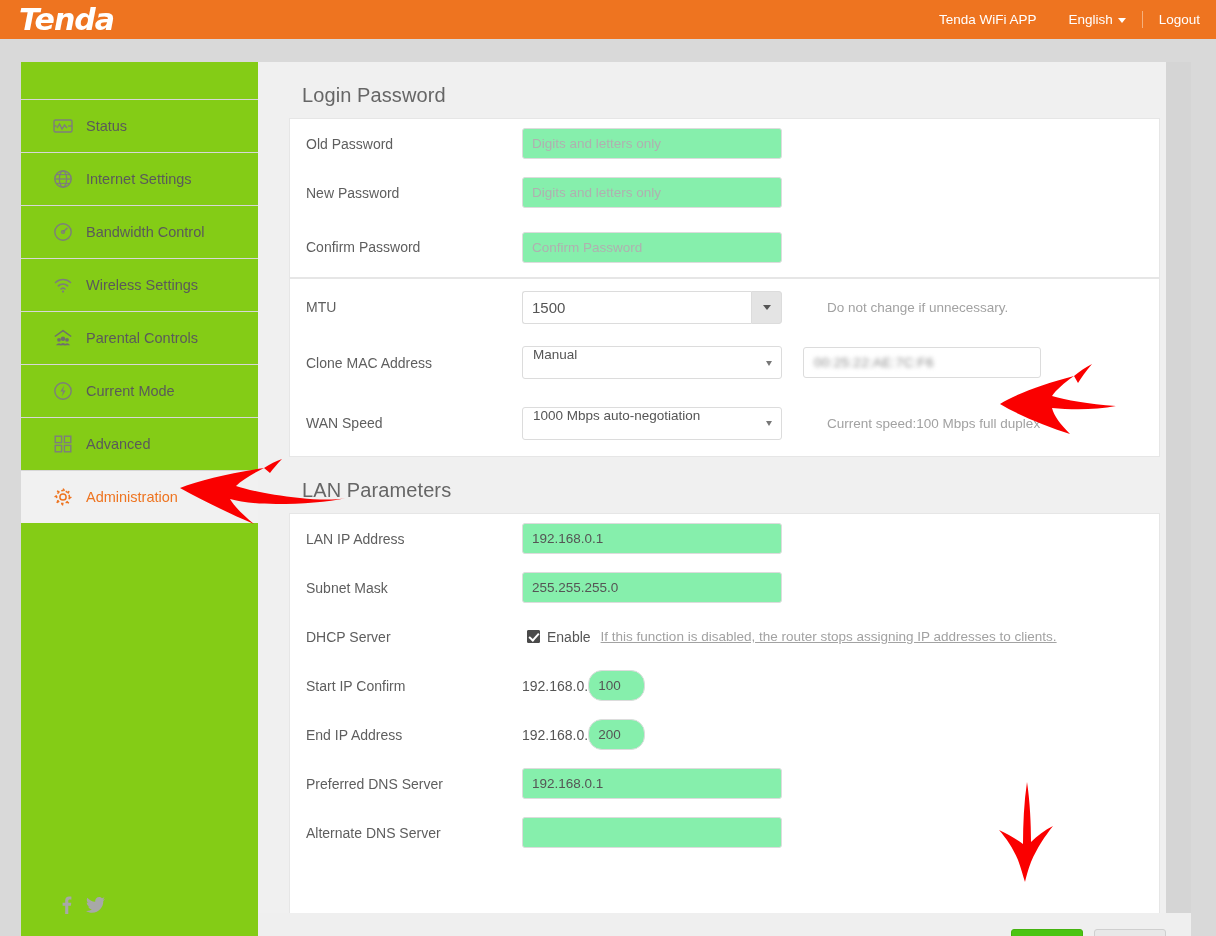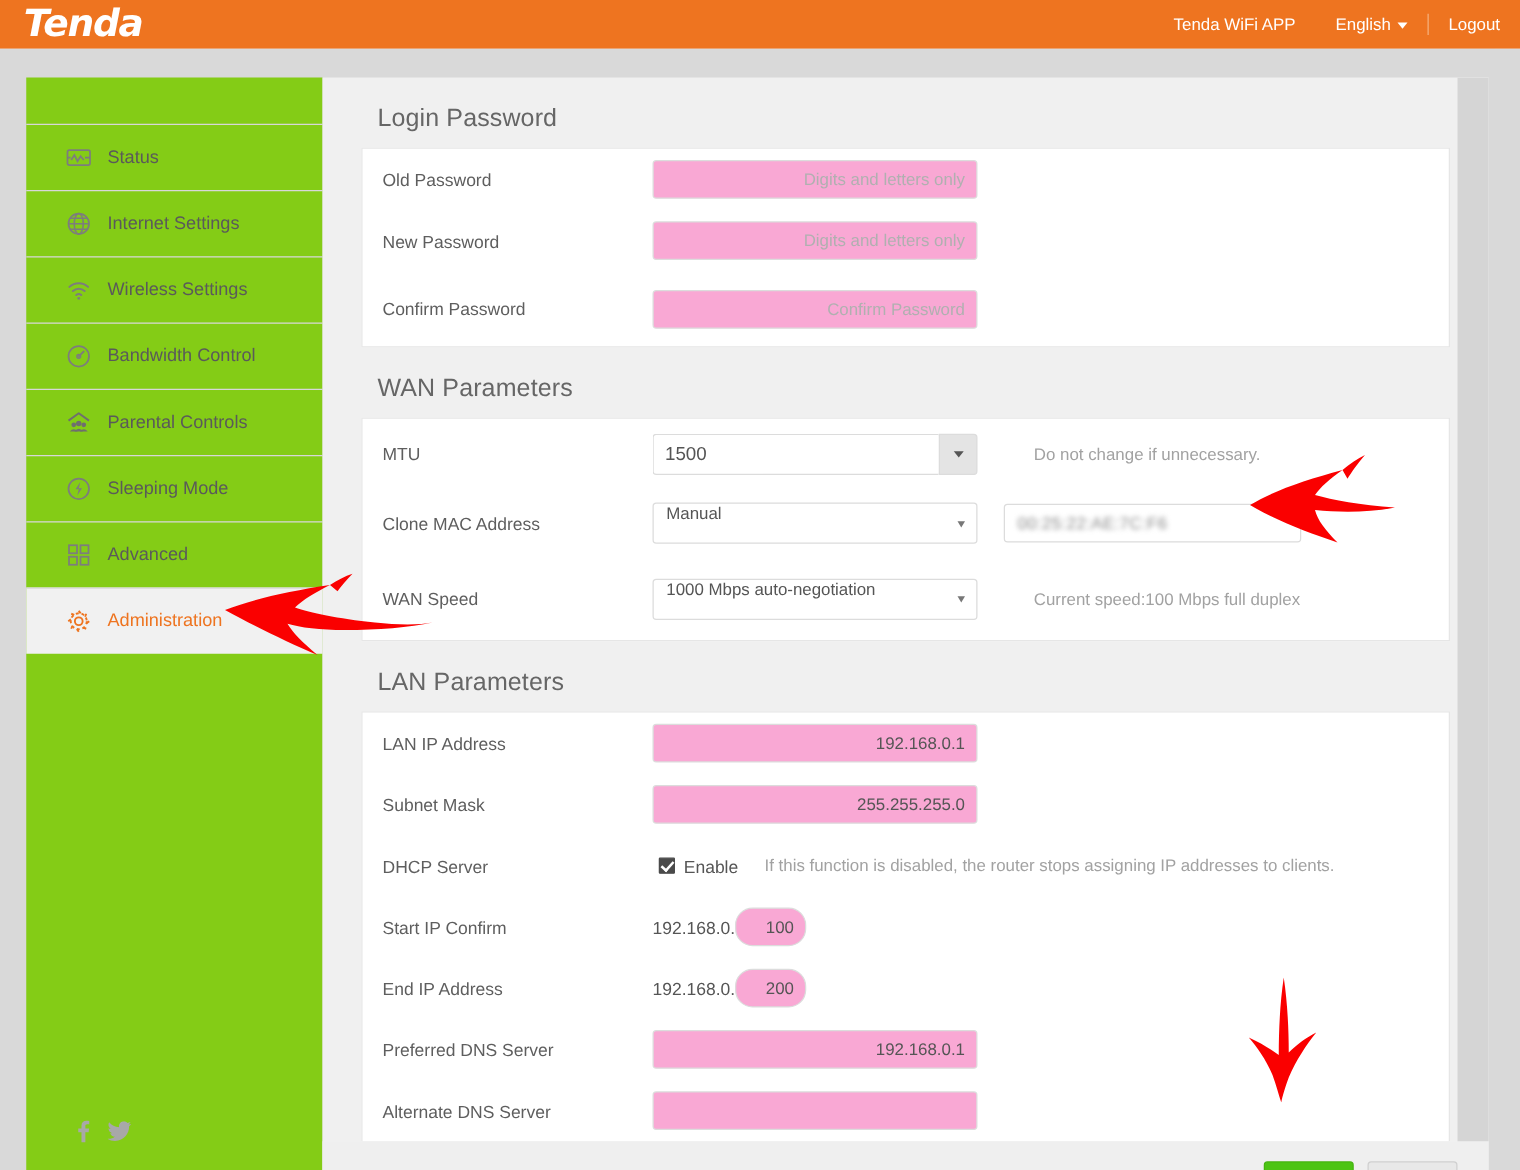--- a/index.html
+++ b/index.html
@@ -67,22 +67,22 @@
     font-size: 20px; color: #666; padding: 22px 0 11px 13px; letter-spacing: .1px;
   }
   .card { background: #fff; border: 1px solid #e6e6e6; }
 
   .row { display: flex; align-items: center; min-height: 49px; padding: 0 0 0 16px; }
   .row-label { width: 216px; flex: 0 0 216px; font-size: 14px; color: #5e5e5e; }
   .row-field { display: flex; align-items: center; }
 
   .txt {
     width: 260px; height: 31px; border: 1px solid #dcdcdc; border-radius: 3px;
-    padding: 0 9px; font-size: 13.5px; color: #555; background: #f9a8d4;
-    font-family: "Liberation Sans", sans-serif; outline: none; text-align: right;
+    padding: 0 9px; font-size: 13.5px; color: #555; background: #86efac;
+    font-family: "Liberation Sans", sans-serif; outline: none;
   }
   .txt::placeholder { color: #b0b0b0; }
   .txt.small { width: 57px; border-radius: 14px; }
 
   .prefix { font-size: 14px; color: #555; margin-right: 0; }
 
   .combo { position: relative; width: 260px; height: 33px; display: flex; }
   .combo input {
     flex: 1; height: 33px; border: 1px solid #dcdcdc; border-right: none;
     border-radius: 3px 0 0 3px; padding: 0 9px; font-size: 15px; color: #555;
@@ -100,21 +100,21 @@
     border-radius: 3px; background: #fff; display: flex; align-items: flex-start;
     padding: 0 24px 0 10px; font-size: 13.5px; color: #555; cursor: pointer;
   }
   .sel .tri-s {
     position: absolute; right: 9px; top: 50%; margin-top: -2px;
     width: 0; height: 0; border-left: 3.5px solid transparent;
     border-right: 3.5px solid transparent; border-top: 5px solid #777;
   }
 
   .hint { font-size: 13.5px; color: #a2a2a2; margin-left: 45px; }
-  .hint.lan { margin-left: 21px; }
+  .hint.lan { margin-left: 10px; text-decoration: underline; }
 
   .blurred {
     width: 238px; height: 31px; border: 1px solid #dcdcdc; border-radius: 3px;
     margin-left: 21px; display: flex; align-items: center; padding: 0 10px;
     background: #fff;
   }
   .blurred span {
     font-size: 13.5px; color: #8a8a8a; filter: blur(2.2px); letter-spacing: .3px;
     user-select: none;
   }
@@ -194,38 +194,38 @@
               <line x1="4.2" y1="6.6" x2="17.8" y2="6.6" stroke="#7d7d7d" stroke-width="1.1"></line>
               <line x1="4.2" y1="15.4" x2="17.8" y2="15.4" stroke="#7d7d7d" stroke-width="1.1"></line>
             </svg>
         </span>
         <span class="nav-label">Internet Settings</span>
       </div>
 
       <div class="nav-item">
         <span class="nav-icon">
           <svg viewBox="0 0 22 22">
+              <circle cx="11" cy="11" r="8.2" fill="none" stroke="#7d7d7d" stroke-width="1.4"></circle>
+              <circle cx="11" cy="11" r="1.5" fill="none" stroke="#7d7d7d" stroke-width="1.2"></circle>
+              <line x1="11" y1="11" x2="15" y2="7.2" stroke="#7d7d7d" stroke-width="1.4" stroke-linecap="round"></line>
+            </svg>
+        </span>
+        <span class="nav-label">Bandwidth Control</span>
+      </div>
+
+      <div class="nav-item">
+        <span class="nav-icon">
+          <svg viewBox="0 0 22 22">
               <path d="M3.5 8.5 A11 11 0 0 1 18.5 8.5" fill="none" stroke="#7d7d7d" stroke-width="1.6" stroke-linecap="round"></path>
               <path d="M6.3 11.8 A7 7 0 0 1 15.7 11.8" fill="none" stroke="#7d7d7d" stroke-width="1.6" stroke-linecap="round"></path>
               <path d="M9 15 A3.2 3.2 0 0 1 13 15" fill="none" stroke="#7d7d7d" stroke-width="1.6" stroke-linecap="round"></path>
               <circle cx="11" cy="17.6" r="1.1" fill="#7d7d7d"></circle>
             </svg>
         </span>
         <span class="nav-label">Wireless Settings</span>
-      </div>
-
-      <div class="nav-item">
-        <span class="nav-icon">
-          <svg viewBox="0 0 22 22">
-              <circle cx="11" cy="11" r="8.2" fill="none" stroke="#7d7d7d" stroke-width="1.4"></circle>
-              <circle cx="11" cy="11" r="1.5" fill="none" stroke="#7d7d7d" stroke-width="1.2"></circle>
-              <line x1="11" y1="11" x2="15" y2="7.2" stroke="#7d7d7d" stroke-width="1.4" stroke-linecap="round"></line>
-            </svg>
-        </span>
-        <span class="nav-label">Bandwidth Control</span>
       </div>
 
       <div class="nav-item">
         <span class="nav-icon">
           <svg viewBox="0 0 22 22">
               <path d="M2.8 9.5 L11 3.6 L19.2 9.5" fill="none" stroke="#6f6f6f" stroke-width="1.5" stroke-linejoin="round"></path>
               <circle cx="7" cy="12.8" r="1.9" fill="#6f6f6f"></circle>
               <circle cx="15" cy="12.8" r="1.9" fill="#6f6f6f"></circle>
               <circle cx="11" cy="11.8" r="2.2" fill="#6f6f6f"></circle>
               <path d="M3.8 18.2 Q7 14.4 10.2 18.2 Z" fill="#6f6f6f"></path>
@@ -236,21 +236,21 @@
         <span class="nav-label">Parental Controls</span>
       </div>
 
       <div class="nav-item">
         <span class="nav-icon">
           <svg viewBox="0 0 22 22">
               <circle cx="11" cy="11" r="8.2" fill="none" stroke="#7d7d7d" stroke-width="1.4"></circle>
               <path d="M12.2 5.6 L8.4 11.4 L11 11.4 L9.8 16.4 L13.6 10.6 L11 10.6 Z" fill="#7d7d7d"></path>
             </svg>
         </span>
-        <span class="nav-label">Sleeping Mode</span>
+        <span class="nav-label">Current Mode</span>
       </div>
 
       <div class="nav-item">
         <span class="nav-icon">
           <svg viewBox="0 0 22 22">
               <rect x="3.2" y="3.2" width="6.4" height="6.4" fill="none" stroke="#7d7d7d" stroke-width="1.4"></rect>
               <rect x="12.4" y="3.2" width="6.4" height="6.4" fill="none" stroke="#7d7d7d" stroke-width="1.4"></rect>
               <rect x="3.2" y="12.4" width="6.4" height="6.4" fill="none" stroke="#7d7d7d" stroke-width="1.4"></rect>
               <rect x="12.4" y="12.4" width="6.4" height="6.4" fill="none" stroke="#7d7d7d" stroke-width="1.4"></rect>
             </svg>
@@ -306,21 +306,20 @@
             <div class="row" style="min-height:60px">
               <div class="row-label">Confirm Password</div>
               <div class="row-field">
                 <input class="txt" type="text" placeholder="Confirm Password" style="">
               </div>
             </div>
           </div>
         </div>
 
         <div class="section">
-          <div class="section-title">WAN Parameters</div>
           <div class="card">
             <div class="row" style="min-height:56px">
               <div class="row-label">MTU</div>
               <div class="row-field">
                 <div class="combo">
                   <input type="text" value="1500" style="">
                   <div class="combo-btn">
                     <span class="tri"></span>
                   </div>
                 </div>

